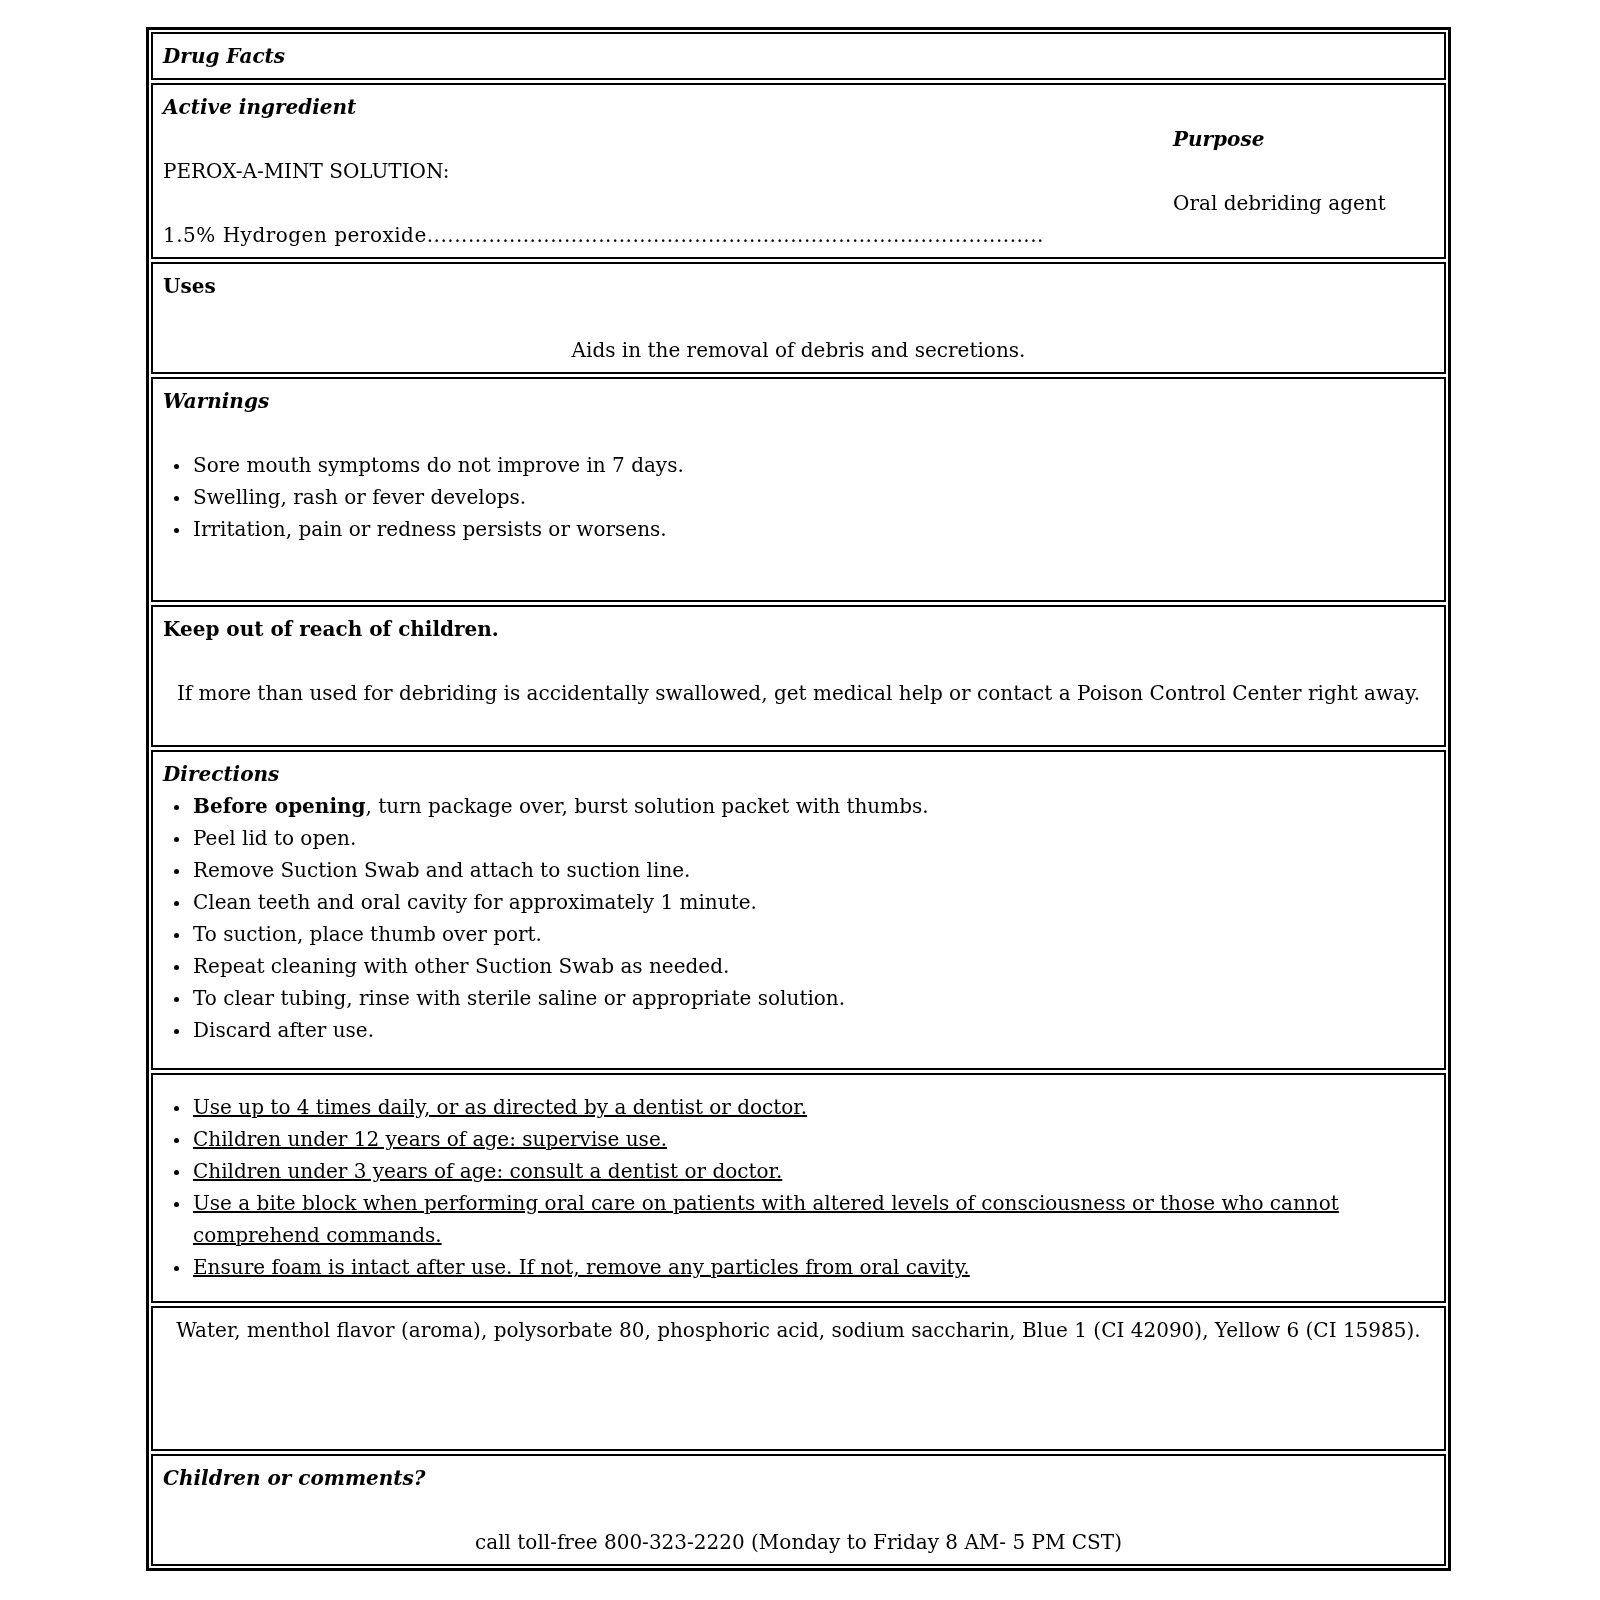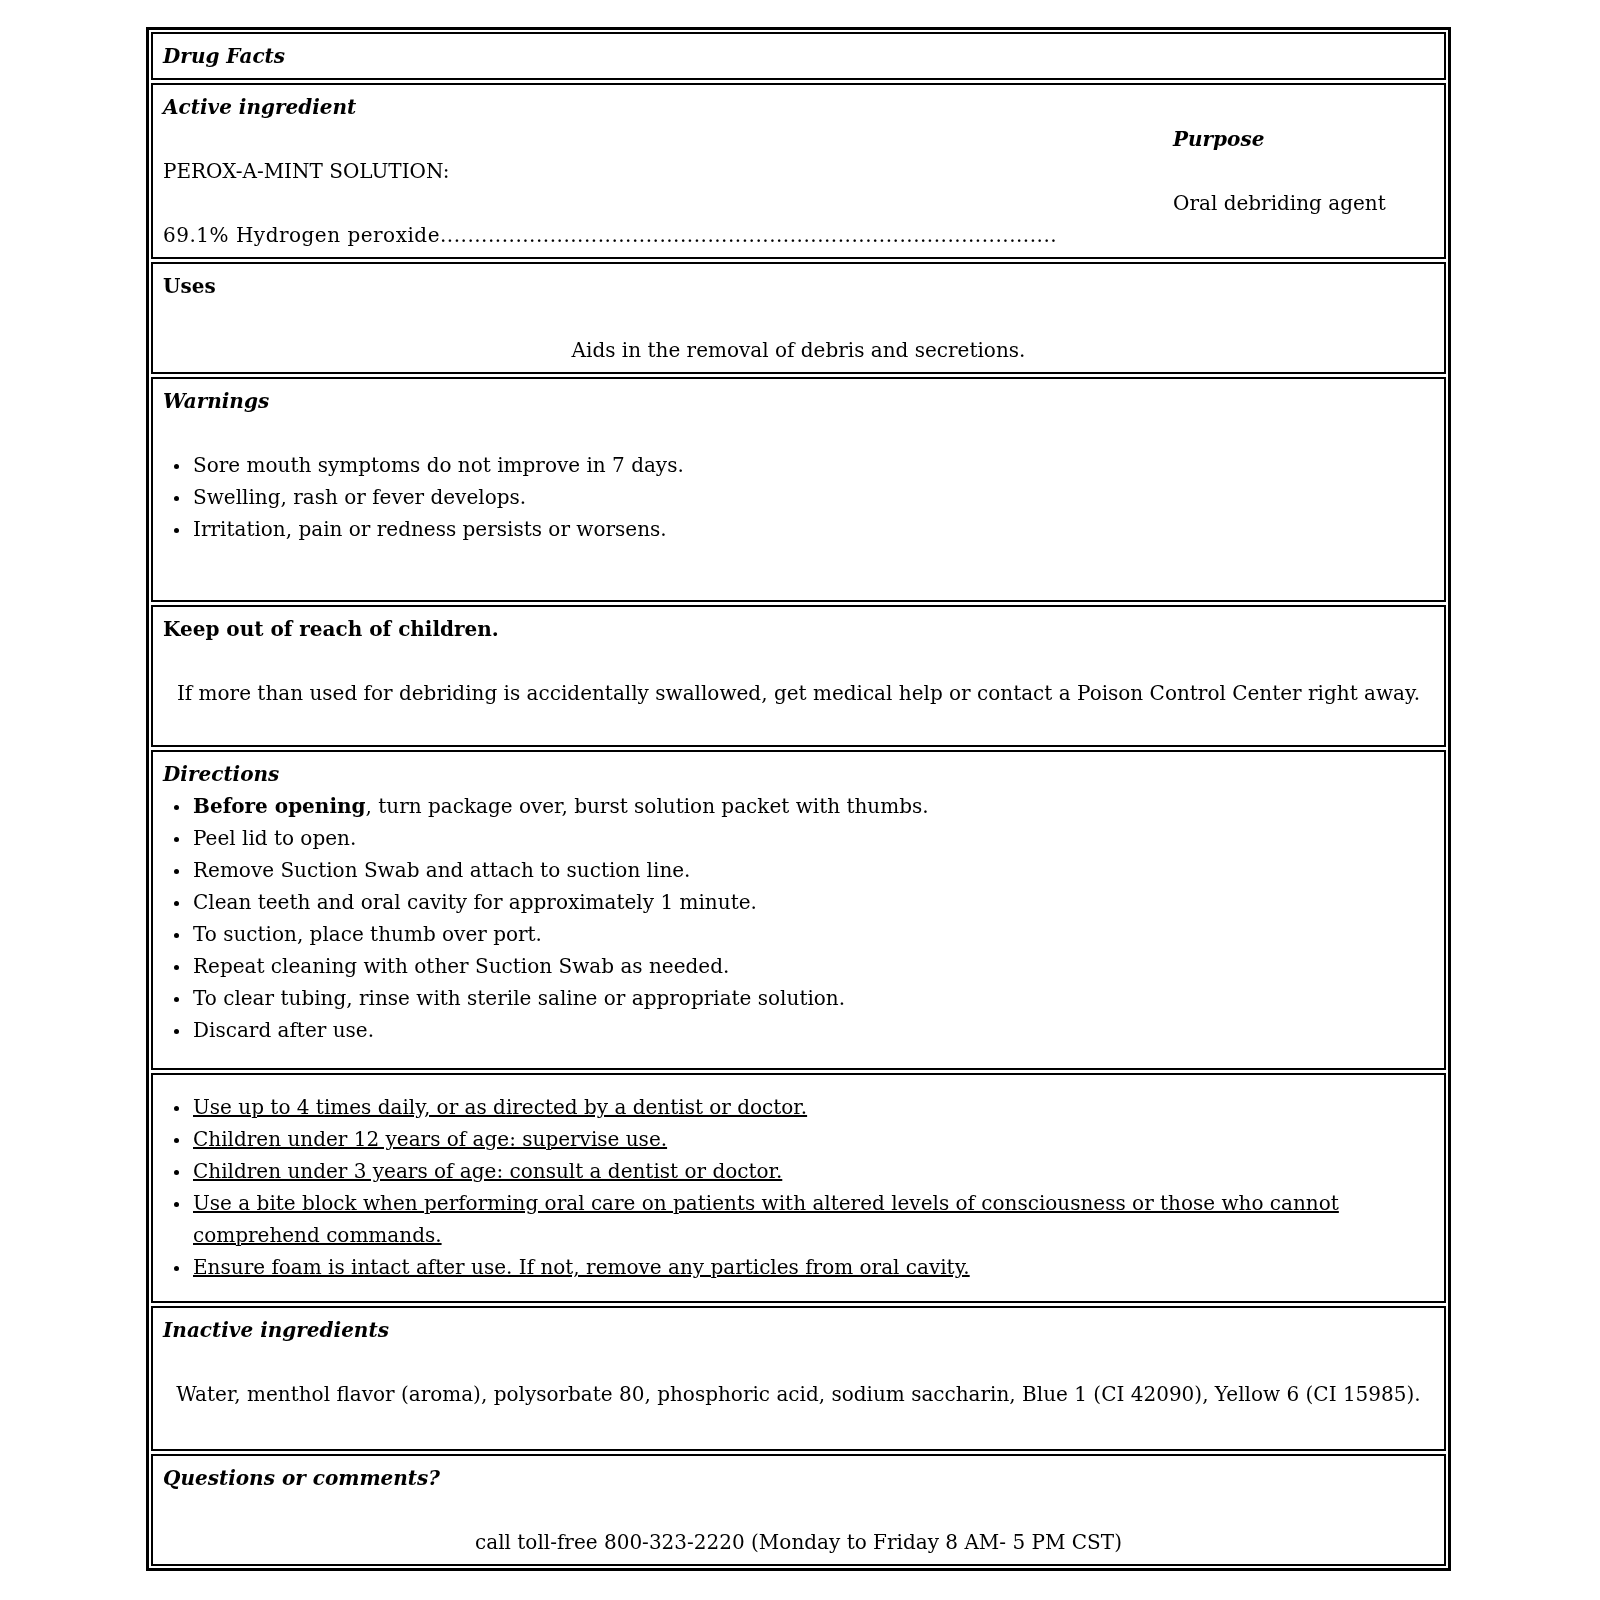--- a/index.html
+++ b/index.html
@@ -86,21 +86,21 @@
 
     <section class="row row-title">
       <h1 class="hd italic">Drug Facts</h1>
     </section>
 
     <section class="row row-active">
       <div class="line hd italic">Active ingredient</div>
       <div class="line hd italic right-col">Purpose</div>
       <div class="line">PEROX-A-MINT SOLUTION:</div>
       <div class="line right-col">Oral debriding agent</div>
-      <div class="line dotted-leader">69.1% Hydrogen peroxide..........................................................................................</div>
+      <div class="line dotted-leader">1.5% Hydrogen peroxide..........................................................................................</div>
     </section>
 
     <section class="row row-uses">
       <h2 class="hd gap-below">Uses</h2>
       <p class="body">Aids in the removal of debris and secretions.</p>
     </section>
 
     <section class="row row-warnings">
       <h2 class="hd italic gap-below">Warnings</h2>
       <ul class="blist">
@@ -133,23 +133,22 @@
       <ul class="blist">
           <li>Use up to 4 times daily, or as directed by a dentist or doctor.</li>
           <li>Children under 12 years of age: supervise use.</li>
           <li>Children under 3 years of age: consult a dentist or doctor.</li>
           <li>Use a bite block when performing oral care on patients with altered levels of consciousness or those who cannot comprehend commands.</li>
           <li>Ensure foam is intact after use. If not, remove any particles from oral cavity.</li>
         </ul>
     </section>
 
     <section class="row row-inactive">
-      <h2 class="hd italic gap-below">Inactive ingredients</h2>
       <p class="body">Water, menthol flavor (aroma), polysorbate 80, phosphoric acid, sodium saccharin, Blue 1 (CI 42090), Yellow 6 (CI 15985).</p>
     </section>
 
     <section class="row row-questions">
-      <h2 class="hd italic gap-below">Questions or comments?</h2>
+      <h2 class="hd italic gap-below">Children or comments?</h2>
       <p class="body">call toll-free 800-323-2220 (Monday to Friday 8 AM- 5 PM CST)</p>
     </section>
 
   </div>
 </div>
 
 </body></html>

